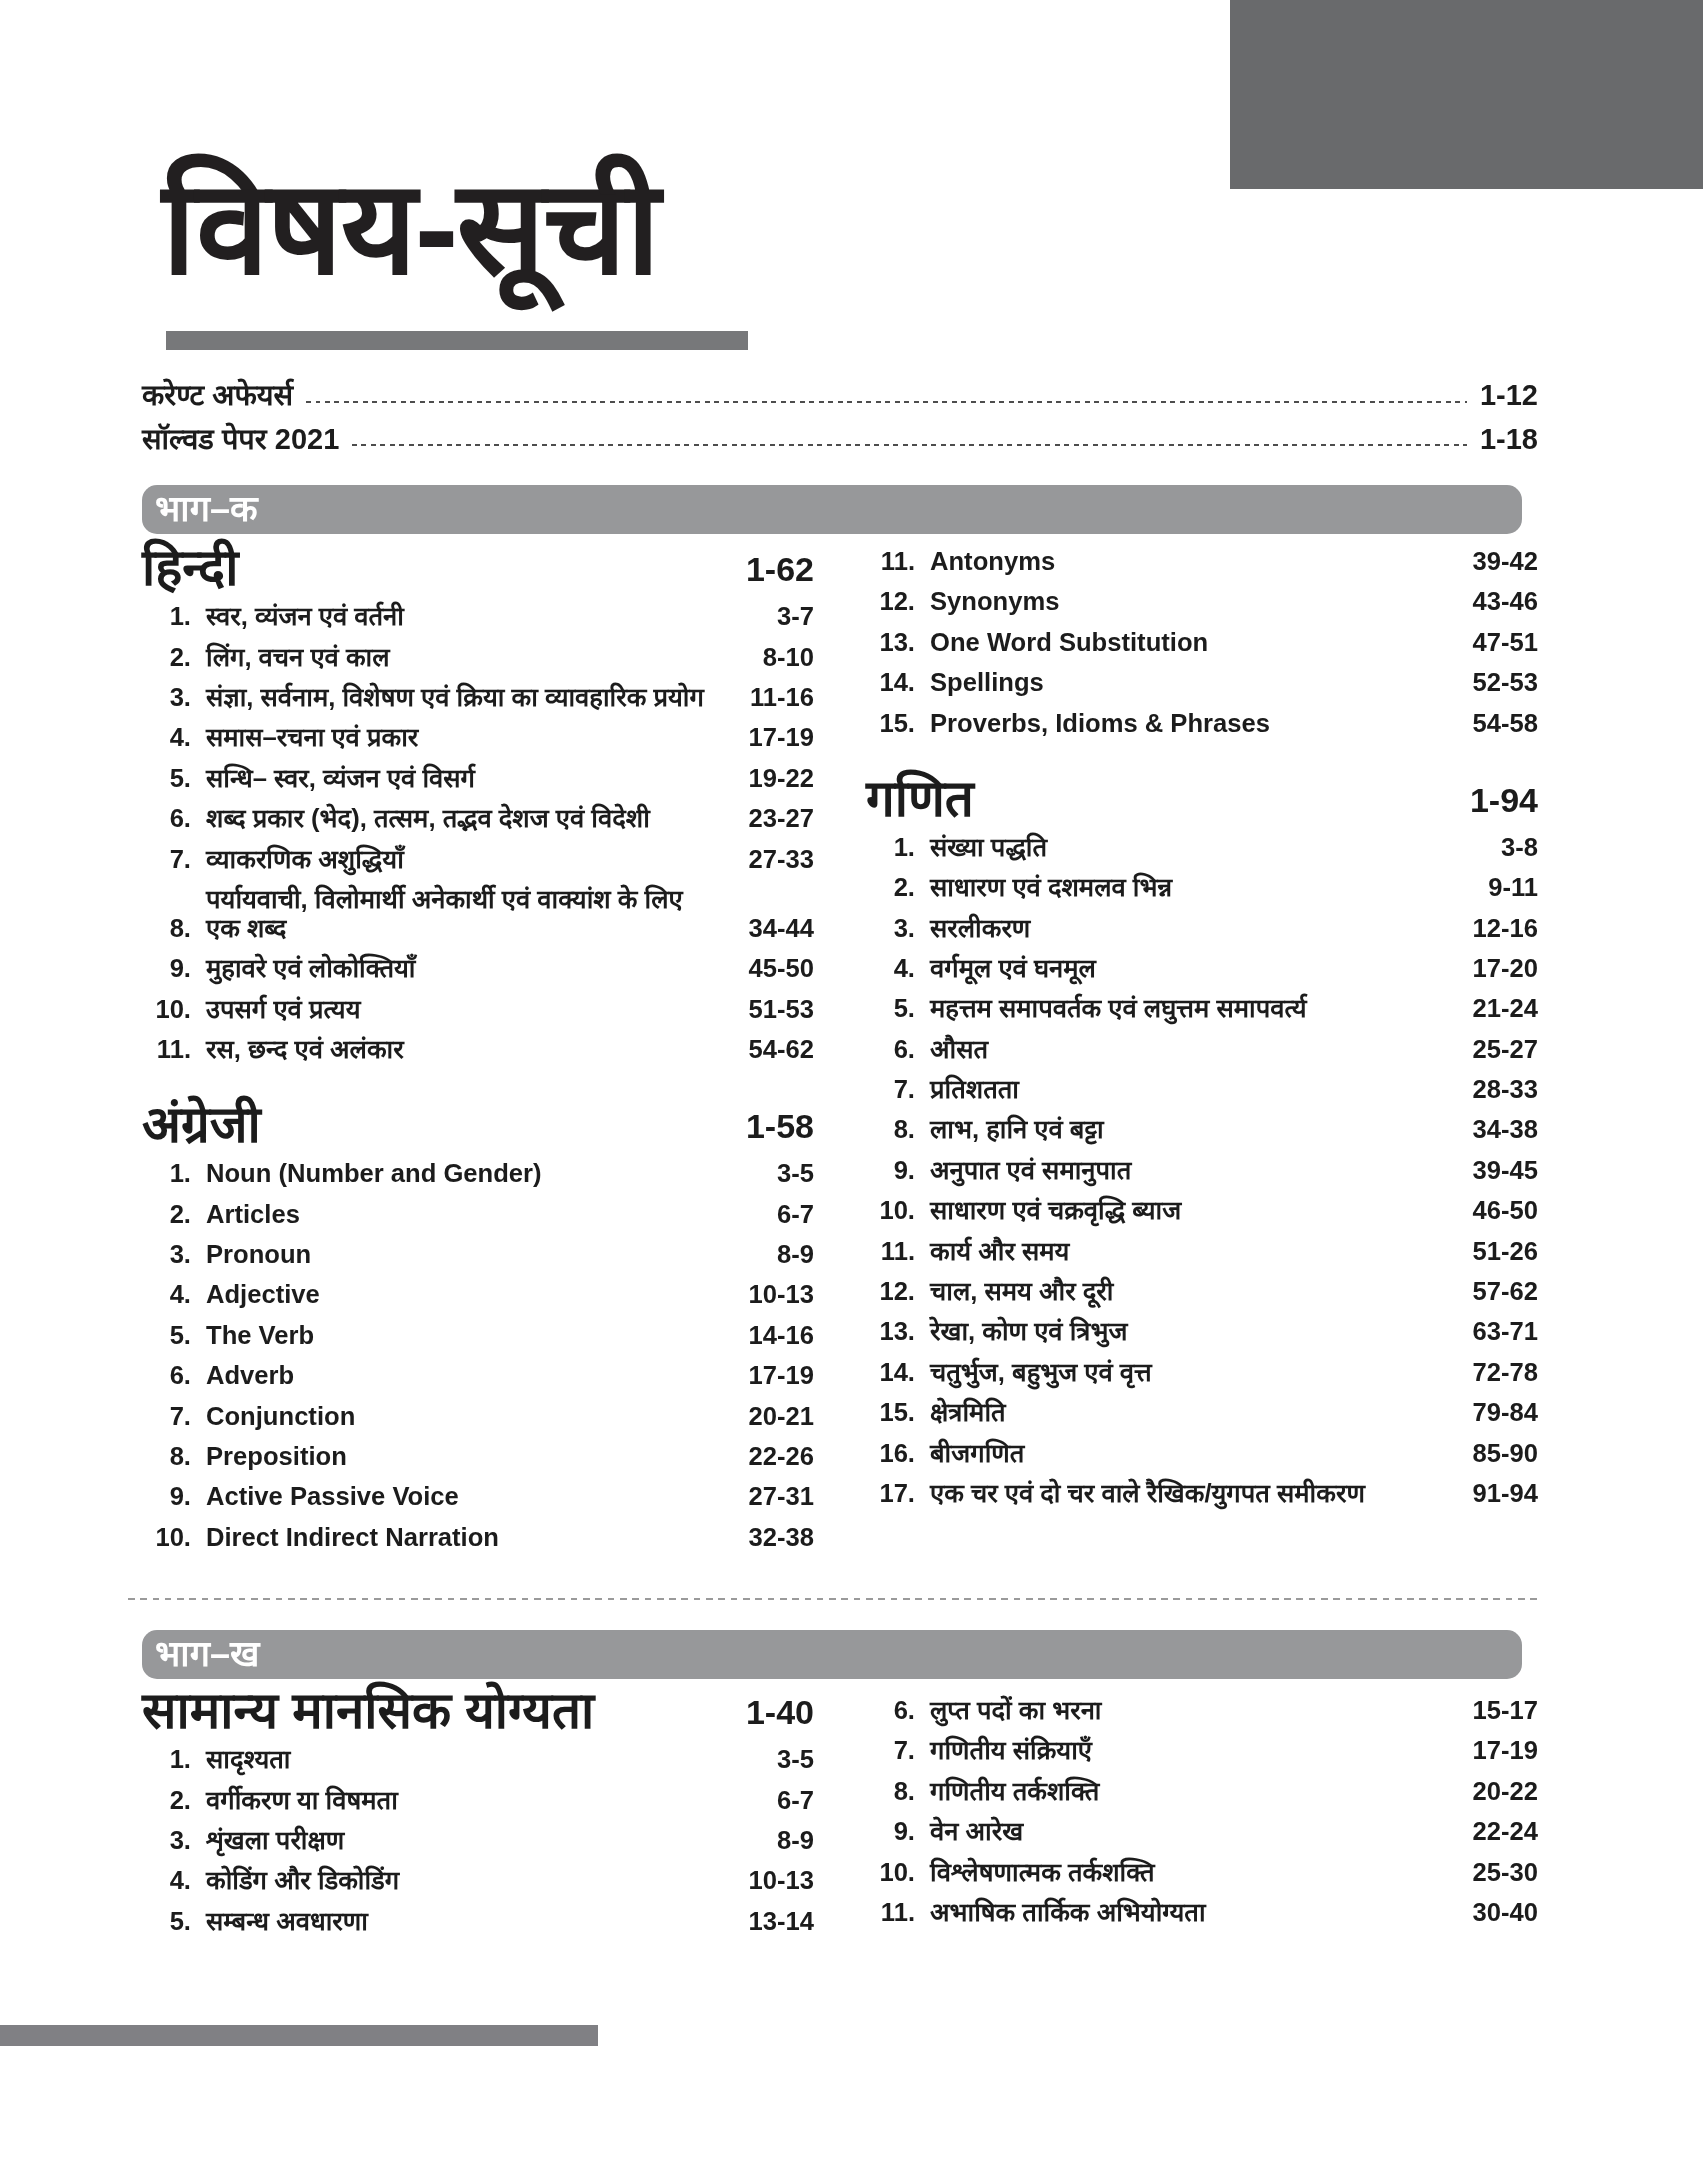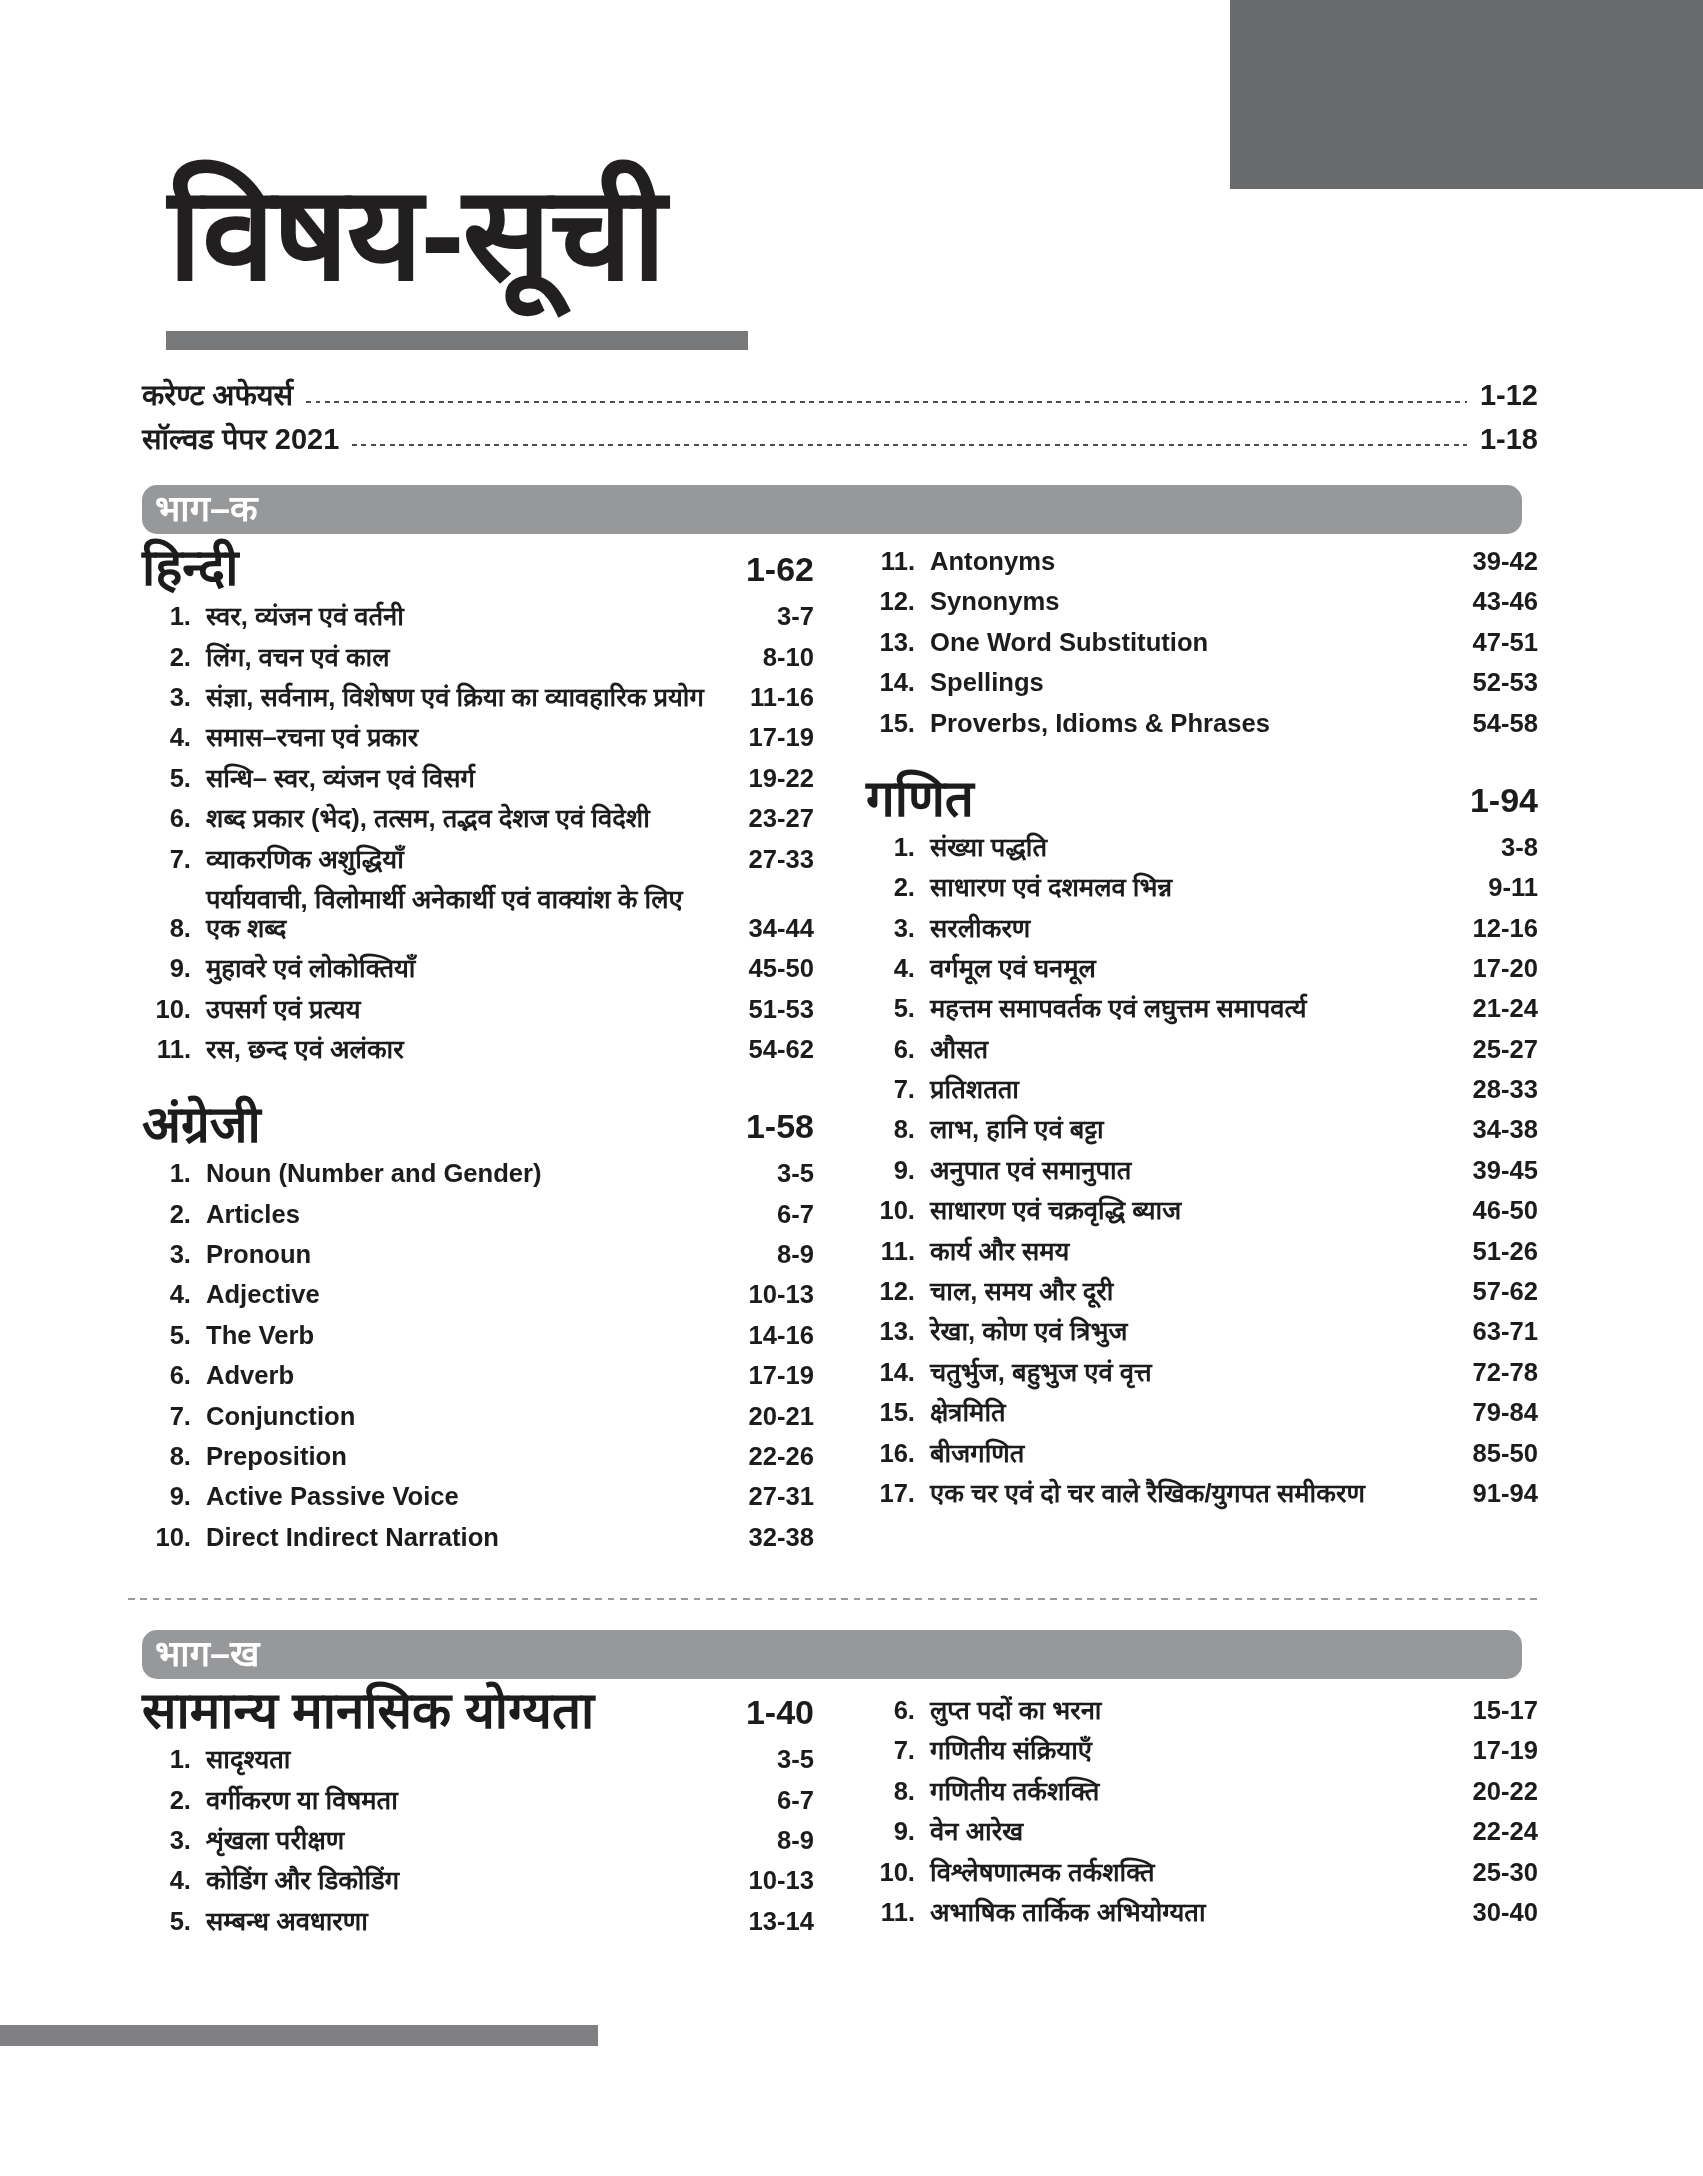--- a/index.html
+++ b/index.html
@@ -2,21 +2,21 @@
 <html style="font-size:15px"><head>
 <meta charset="utf-8">
 <style>
   html,body{margin:0;padding:0;background:#ffffff;}
   .page{
     position:relative;width:1703px;height:2177px;background:#ffffff;overflow:hidden;
     font-family:"Liberation Sans","DejaVu Sans",sans-serif;color:#1c1c1c;
   }
   .corner-block{position:absolute;left:1230px;top:0;width:473px;height:189px;background:#696a6c;}
   .title{
-    position:absolute;left:150px;top:121px;margin:18px;z-index:2;
+    position:absolute;left:150px;top:121px;margin:12px;z-index:2;
     font-size:131px;font-weight:bold;letter-spacing:-1.9px;line-height:1.45;color:#221f20;
     text-shadow:3.8px 0 0 #fff,-3.8px 0 0 #fff,0 3.8px 0 #fff,0 -3.8px 0 #fff,2.8px 2.8px 0 #fff,-2.8px 2.8px 0 #fff,2.8px -2.8px 0 #fff,-2.8px -2.8px 0 #fff;
   }
   .title-underline{position:absolute;left:166px;top:331px;width:582px;height:19px;background:#77787a;z-index:1;}
   .top-entries{position:absolute;left:142px;top:377px;width:1396px;}
   .top-entry{display:flex;align-items:flex-end;margin-bottom:7.6px;font-size:29px;font-weight:bold;line-height:36px;}
   .top-entry-label{flex:none;}
   .leader{flex:1 1 auto;height:1.9px;margin:0 13.2px 10.4px 13.2px;
     background:repeating-linear-gradient(90deg,#4d4d4d 0 4.7px,transparent 4.7px 9.5px);}
   .top-entry-pages{flex:none;text-align:right;}
@@ -291,21 +291,21 @@
           <span class="item-pages">72-78</span>
         </div>
         <div class="item-row">
           <span class="item-no">15.</span>
           <span class="item-label">क्षेत्रमिति</span>
           <span class="item-pages">79-84</span>
         </div>
         <div class="item-row">
           <span class="item-no">16.</span>
           <span class="item-label">बीजगणित</span>
-          <span class="item-pages">85-50</span>
+          <span class="item-pages">85-90</span>
         </div>
         <div class="item-row">
           <span class="item-no">17.</span>
           <span class="item-label">एक चर एवं दो चर वाले रैखिक/युगपत समीकरण</span>
           <span class="item-pages">91-94</span>
         </div>
       </section>
     </div>
 
   <div class="parts-divider"></div>

